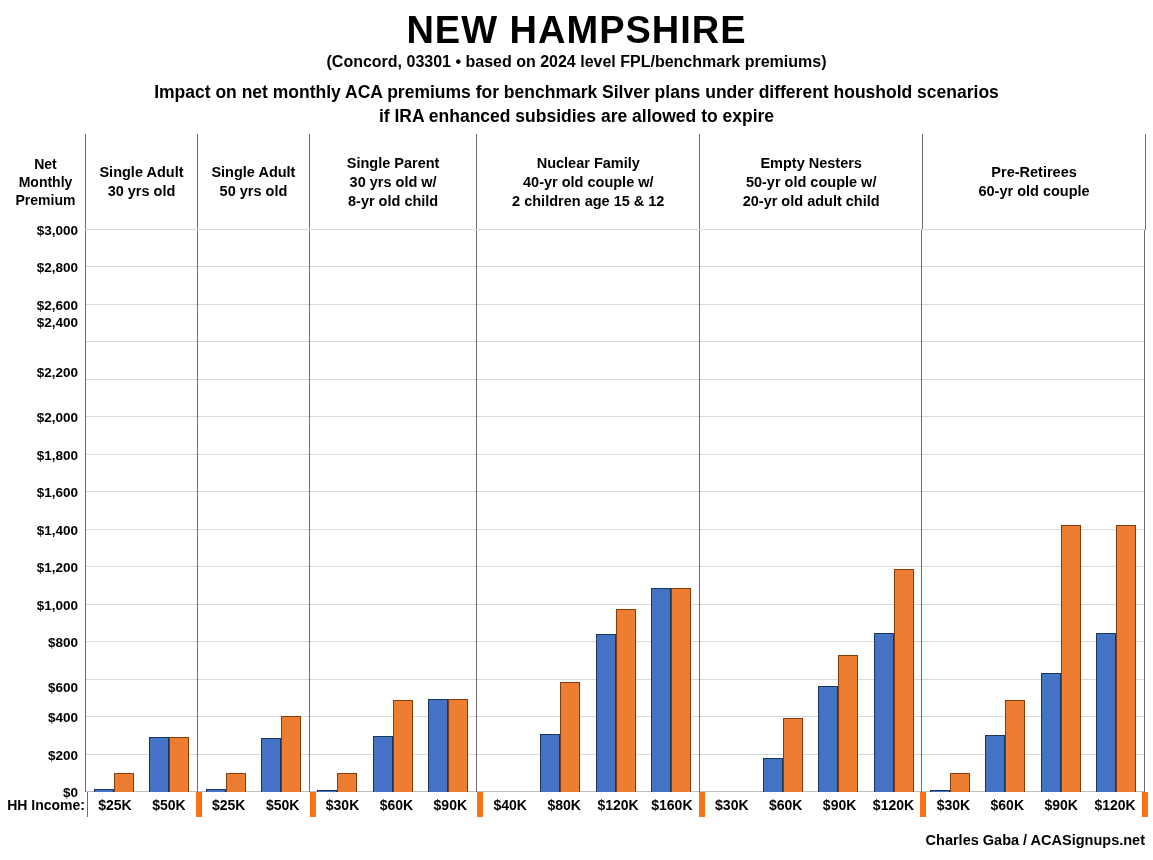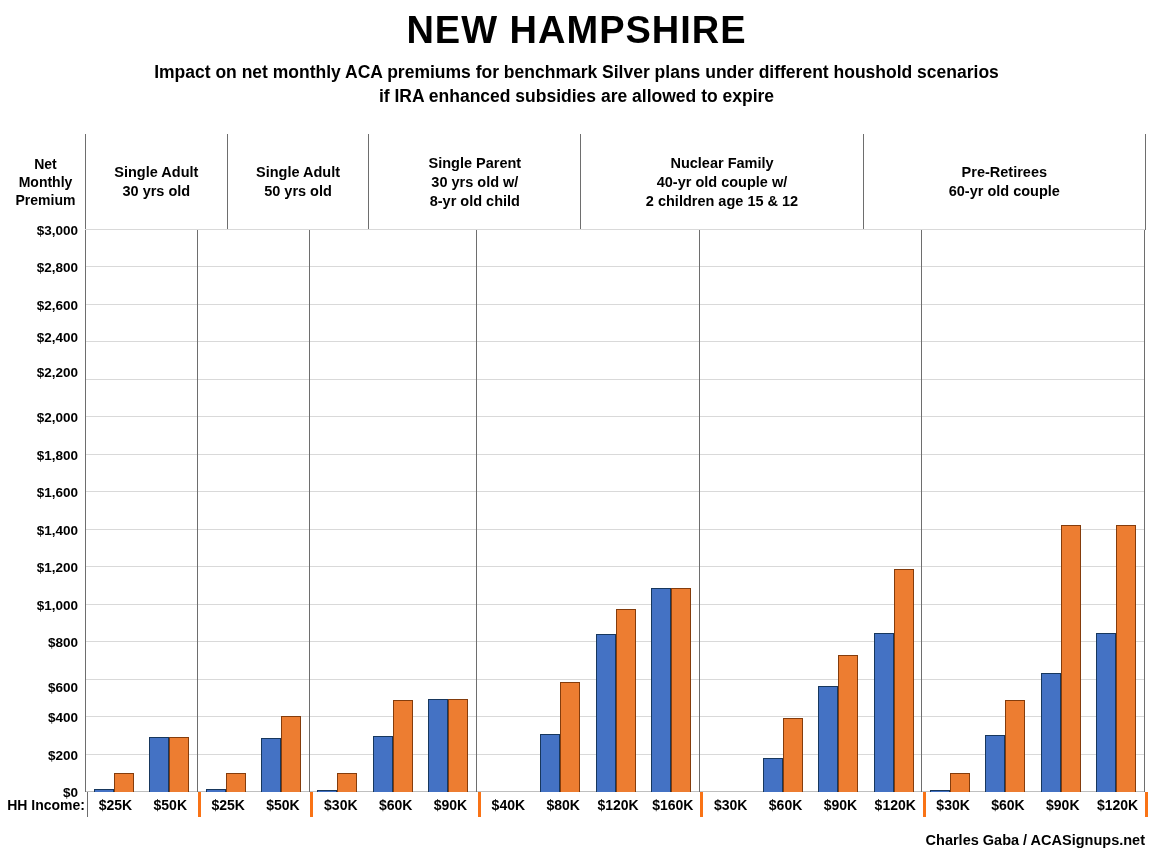--- a/index.html
+++ b/index.html
@@ -52,40 +52,41 @@
   .pair{display:flex;align-items:flex-end;}
   .bar{width:20px;box-sizing:border-box;border-style:solid;border-width:1.5px;border-bottom:none;}
   
   .xlab-row{height:25px;}
   .hh-income{
     height:25px;display:flex;align-items:center;justify-content:flex-end;
     font-size:14px;padding-right:2px;white-space:nowrap;
   }
   .xlab-groups{display:flex;height:25px;border-left:1px solid #6e6e6e;}
   .group-xlabs{
-    display:flex;border-right:3px solid #f97316;box-sizing:border-box;align-items:center;
+    display:flex;border-right:6px solid #f97316;box-sizing:border-box;align-items:center;
   }
   .xlab{flex:1;text-align:center;font-size:14px;}
   
   .legend-row{
     position:absolute;left:0;top:819px;width:1153px;height:30px;
     display:flex;align-items:center;justify-content:center;gap:48px;
   }
   .legend-item{display:flex;align-items:center;gap:8px;font-size:15.5px;}
   .swatch{width:14px;height:14px;box-sizing:border-box;border:1.5px solid #000;}
   .credit{
     position:absolute;right:8px;top:824px;font-size:14.5px;white-space:nowrap;
   }
 </style>
 </head>
 <body>
 
 <div class="page">
 
   <div class="main-title">NEW HAMPSHIRE</div>
+  <div class="subtitle">(Concord, 03301 • based on 2024 level FPL/benchmark premiums)</div>
 
   <div class="chart-title">
     <div>Impact on net monthly ACA premiums for benchmark Silver plans under different houshold scenarios</div>
     <div>if IRA enhanced subsidies are allowed to expire</div>
   </div>
 
   <div class="chart">
 
     <div class="row hdr-row">
       <div class="gutter ylab">
@@ -104,20 +105,25 @@
           </div>
           <div class="hdr-cell" style="flex-grow: 3; flex-basis: 0px;">
             <div>Single Parent</div>
             <div>30 yrs old w/</div>
             <div>8-yr old child</div>
           </div>
           <div class="hdr-cell" style="flex-grow: 4; flex-basis: 0px;">
             <div>Nuclear Family</div>
             <div>40-yr old couple w/</div>
             <div>2 children age 15 &amp; 12</div>
+          </div>
+          <div class="hdr-cell" style="flex-grow: 4; flex-basis: 0px;">
+            <div>Empty Nesters</div>
+            <div>50-yr old couple w/</div>
+            <div>20-yr old adult child</div>
           </div>
           <div class="hdr-cell" style="flex-grow: 4; flex-basis: 0px;">
             <div>Pre-Retirees</div>
             <div>60-yr old couple</div>
           </div>
         </div>
     </div>
 
     <div class="row plot-row">
       <div class="gutter">
@@ -126,21 +132,21 @@
           <div class="ytick" style="bottom: 74.9333px;">$400</div>
           <div class="ytick" style="bottom: 105px;">$600</div>
           <div class="ytick" style="bottom: 149.867px;">$800</div>
           <div class="ytick" style="bottom: 187.333px;">$1,000</div>
           <div class="ytick" style="bottom: 224.8px;">$1,200</div>
           <div class="ytick" style="bottom: 262.267px;">$1,400</div>
           <div class="ytick" style="bottom: 299.733px;">$1,600</div>
           <div class="ytick" style="bottom: 337.2px;">$1,800</div>
           <div class="ytick" style="bottom: 374.667px;">$2,000</div>
           <div class="ytick" style="bottom: 420px;">$2,200</div>
-          <div class="ytick" style="bottom: 455px;">$2,400</div>
+          <div class="ytick" style="bottom: 470px;">$2,400</div>
           <div class="ytick" style="bottom: 487.067px;">$2,600</div>
           <div class="ytick" style="bottom: 524.533px;">$2,800</div>
           <div class="ytick" style="bottom: 562px;">$3,000</div>
         </div>
       <div class="groups-wrap plot-area">
         <div class="gridlayer">
             <div class="gridline zero" style="bottom: 0px; background: rgb(191, 191, 191);"></div>
             <div class="gridline" style="bottom: 37.4667px; background: rgb(217, 217, 217);"></div>
             <div class="gridline" style="bottom: 74.9333px; background: rgb(217, 217, 217);"></div>
             <div class="gridline" style="bottom: 112.4px; background: rgb(217, 217, 217);"></div>

